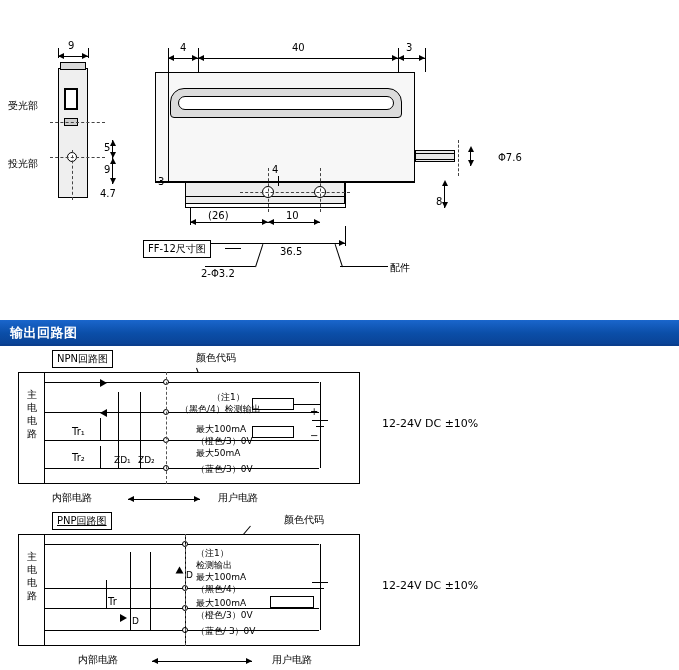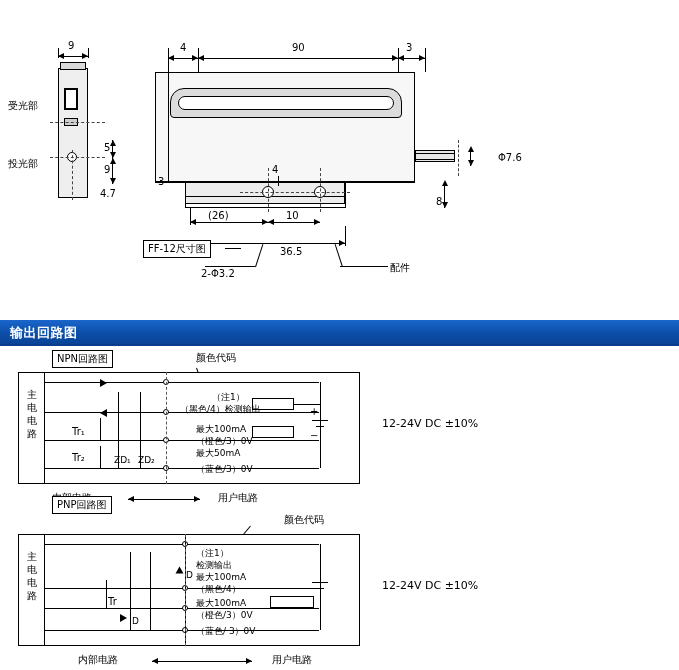--- a/index.html
+++ b/index.html
@@ -138,21 +138,21 @@
     <div class="ln v1px" style="left:425px; top:48px; height:24px;"></div>
 
     <div class="ln h1px" style="left:168px; top:58px; width:30px;"></div>
     <div class="arrow-l" style="left:168px; top:55px;"></div>
     <div class="arrow-r" style="left:192px; top:55px;"></div>
     <div class="lbl" style="left:180px; top:42px;">4</div>
 
     <div class="ln h1px" style="left:198px; top:58px; width:200px;"></div>
     <div class="arrow-l" style="left:198px; top:55px;"></div>
     <div class="arrow-r" style="left:392px; top:55px;"></div>
-    <div class="lbl" style="left:292px; top:42px;">90</div>
+    <div class="lbl" style="left:292px; top:42px;">40</div>
 
     <div class="ln h1px" style="left:398px; top:58px; width:27px;"></div>
     <div class="arrow-l" style="left:398px; top:55px;"></div>
     <div class="arrow-r" style="left:419px; top:55px;"></div>
     <div class="lbl" style="left:406px; top:42px;">3</div>
 
     <div class="rect" style="left:155px; top:72px; width:260px; height:110px; background:#f7f7f7;"></div>
 
     <div class="rect" style="left:170px; top:88px; width:232px; height:30px; border-radius:14px 14px 4px 4px; background:#dcdcdc;"></div>
     <div class="rect" style="left:178px; top:96px; width:216px; height:14px; border-radius:8px; background:#fff;"></div>
@@ -287,21 +287,21 @@
     <div class="lbl" style="left:382px; top:418px; font-size:11px;">12-24V DC ±10%</div>
 
     <div class="lbl cn" style="left:52px; top:492px;">内部电路</div>
     <div class="lbl cn" style="left:218px; top:492px;">用户电路</div>
     <div class="arrow-l" style="left:128px; top:496px;"></div>
     <div class="ln h1px" style="left:128px; top:499px; width:72px;"></div>
     <div class="arrow-r" style="left:194px; top:496px;"></div>
   </div>
 
   <div>
-    <div class="boxlbl" style="left:52px; top:496px;">PNP回路图</div>
+    <div class="boxlbl" style="left:52px; top:512px;text-decoration:underline;">PNP回路图</div>
 
     <div class="lbl cn" style="left:284px; top:514px;">颜色代码</div>
     <div class="ln" style="left:250px; top:526px; width:1px; height:26px; transform:rotate(40deg); transform-origin:top;"></div>
 
     <div class="circuit-frame" style="left:18px; top:534px; width:342px; height:112px;"></div>
     <div class="ln v1px" style="left:44px; top:534px; height:112px;"></div>
     <div class="vtext" style="left:26px; top:550px;">
       <span>主</span><br>
       <span>电</span><br>
       <span>电</span><br>

